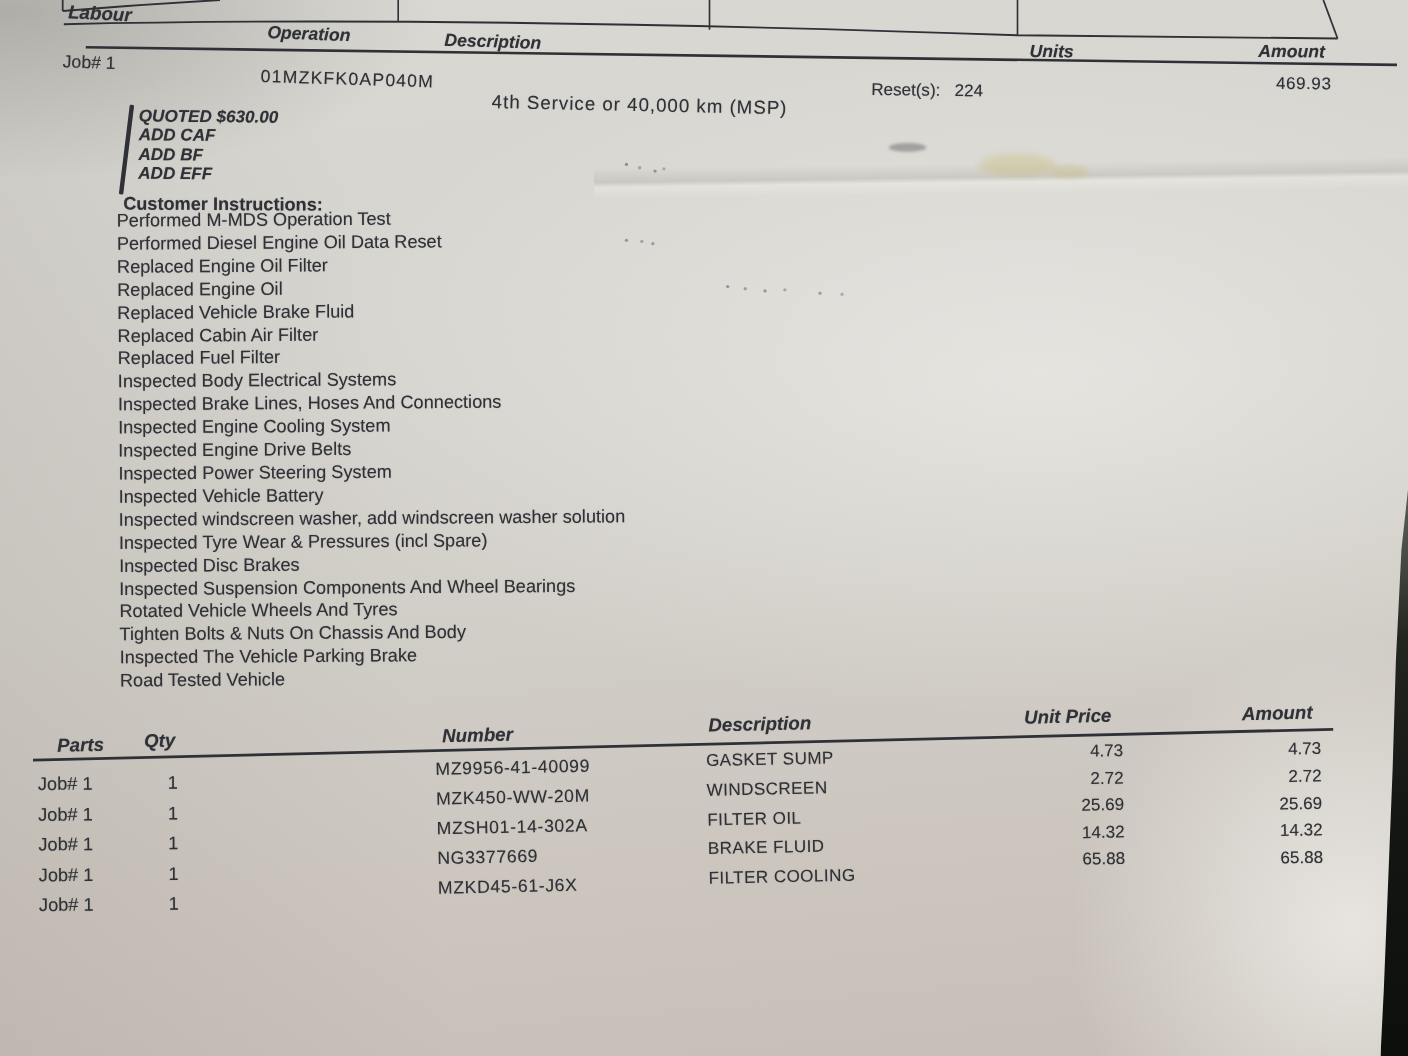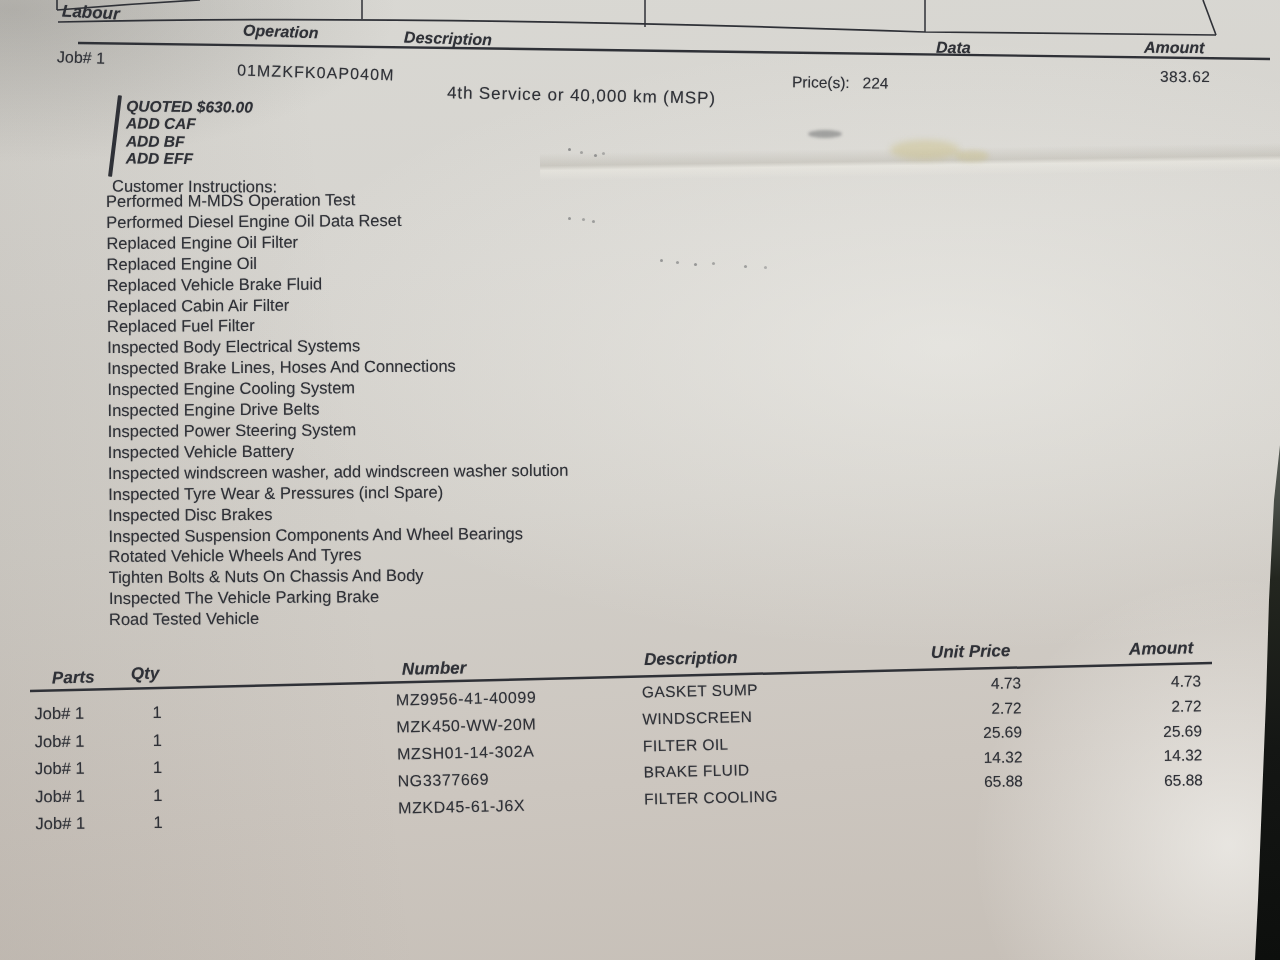--- a/index.html
+++ b/index.html
@@ -35,40 +35,40 @@
     <path d="M1216 35 L1203 0" stroke="#2f3137" stroke-width="1.6" fill="none"></path>
     <path d="M362 0 L362 19" stroke="#2f3137" stroke-width="1.5" fill="none"></path>
     <path d="M645 0 L645 27" stroke="#2f3137" stroke-width="1.5" fill="none"></path>
     <path d="M925 0 L925 32" stroke="#2f3137" stroke-width="1.5" fill="none"></path>
     <path d="M78 43 Q620 50 1270 59" stroke="#2f3137" stroke-width="2.4" fill="none"></path>
   </svg>
 
   <div class="abs ink hdr" style="left:62px;top:3px;font-size:17px;transform:rotate(3deg);">Labour</div>
   <div class="abs ink hdr" style="left:243px;top:23px;font-size:16px;transform:rotate(2.3deg);">Operation</div>
   <div class="abs ink hdr" style="left:404px;top:30px;font-size:16px;transform:rotate(1.8deg);">Description</div>
-  <div class="abs ink hdr" style="left:936px;top:39px;font-size:16px;transform:rotate(0.8deg);">Data</div>
+  <div class="abs ink hdr" style="left:936px;top:39px;font-size:16px;transform:rotate(0.8deg);">Units</div>
   <div class="abs ink hdr" style="left:1144px;top:39px;font-size:16px;transform:rotate(0.4deg);">Amount</div>
 
   <div class="abs ink" style="left:57px;top:49px;font-size:16px;transform:rotate(2deg);">Job# 1</div>
   <div class="abs ink" style="left:237px;top:64px;font-size:16px;letter-spacing:1.1px;transform:rotate(1.8deg);">01MZKFK0AP040M</div>
   <div class="abs ink" style="left:792px;top:74px;font-size:15.5px;transform:rotate(0.8deg);">
-    <span>Price(s):</span>&nbsp;&nbsp;&nbsp;<span>224</span>
+    <span>Reset(s):</span>&nbsp;&nbsp;&nbsp;<span>224</span>
   </div>
-  <div class="abs ink" style="left:1160px;top:68px;font-size:15.5px;letter-spacing:0.5px;transform:rotate(0.4deg);">383.62</div>
+  <div class="abs ink" style="left:1160px;top:68px;font-size:15.5px;letter-spacing:0.5px;transform:rotate(0.4deg);">469.93</div>
   <div class="abs ink" style="left:447px;top:86px;font-size:17px;letter-spacing:0.9px;transform:rotate(1.2deg);">4th Service or 40,000 km (MSP)</div>
 
   <div class="qbar" style="left:113px;top:95px;height:82px;transform:rotate(7deg);"></div>
   <div class="abs ink" style="left:126px;top:98px;font-size:15.5px;line-height:17.3px;font-weight:bold;font-style:italic;transform:rotate(0.5deg);">
     <div>QUOTED $630.00</div>
     <div>ADD CAF</div>
     <div>ADD BF</div>
     <div>ADD EFF</div>
   </div>
 
-  <div class="abs ink" style="left:112px;top:177px;font-size:16.5px;font-weight:normal;transform:rotate(0.3deg);">Customer Instructions:</div>
+  <div class="abs ink" style="left:112px;top:177px;font-size:16.5px;font-weight:bold;transform:rotate(0.3deg);">Customer Instructions:</div>
   <div class="abs ink instr" style="left:106px;top:191px;font-size:16.5px;transform:rotate(-0.4deg);transform-origin:top left;">
     <div>Performed M-MDS Operation Test</div>
     <div>Performed Diesel Engine Oil Data Reset</div>
     <div>Replaced Engine Oil Filter</div>
     <div>Replaced Engine Oil</div>
     <div>Replaced Vehicle Brake Fluid</div>
     <div>Replaced Cabin Air Filter</div>
     <div>Replaced Fuel Filter</div>
     <div>Inspected Body Electrical Systems</div>
     <div>Inspected Brake Lines, Hoses And Connections</div>

